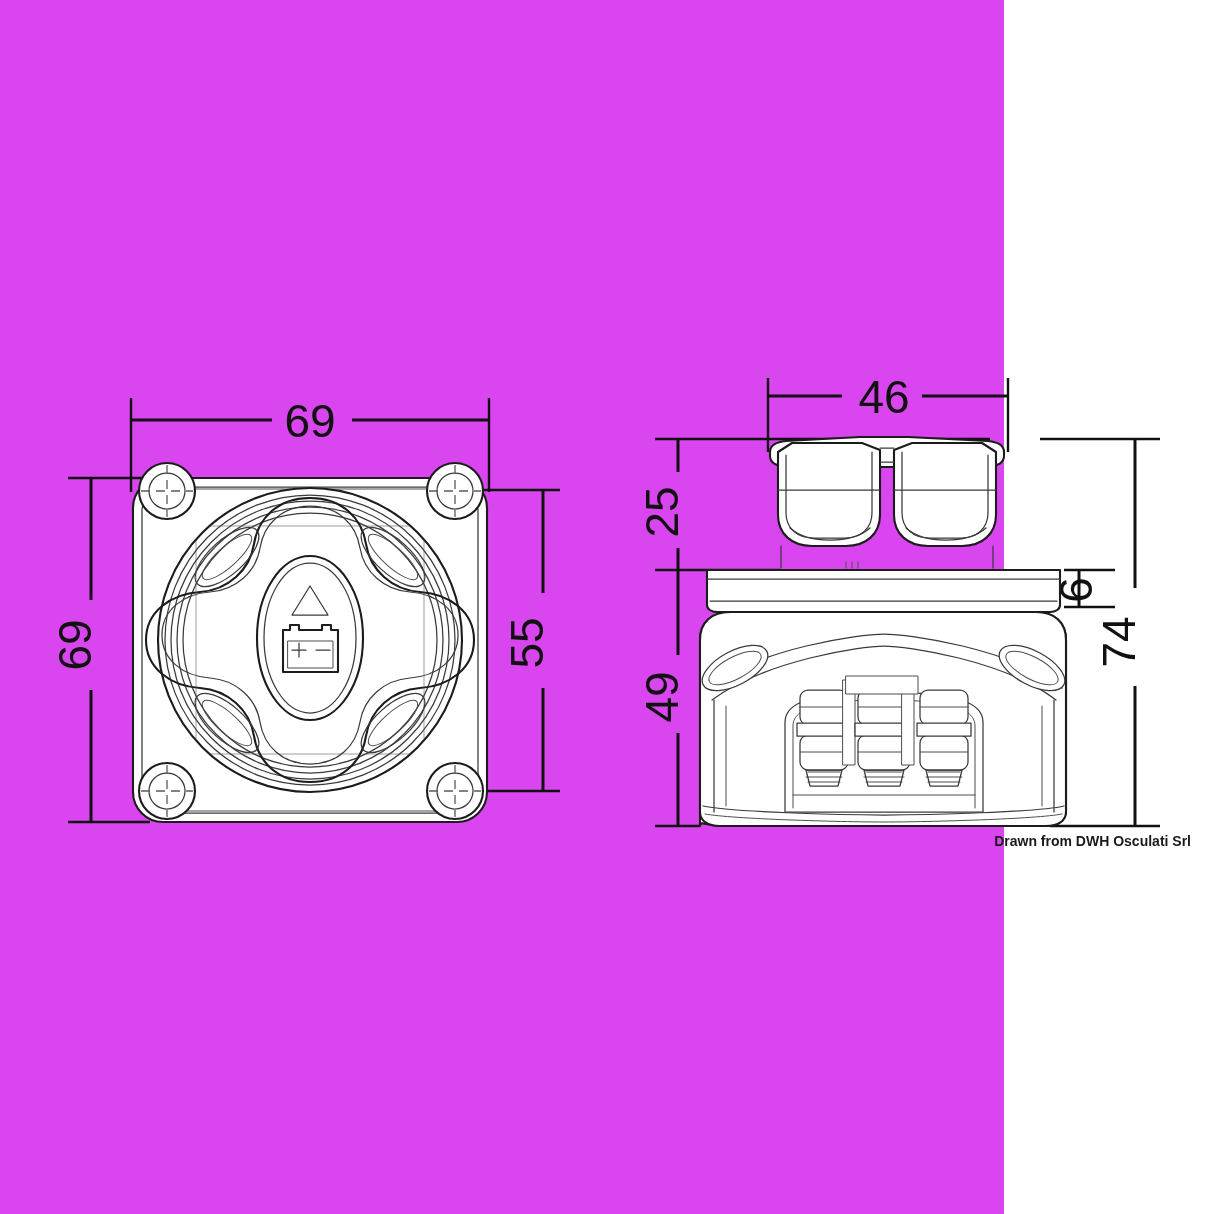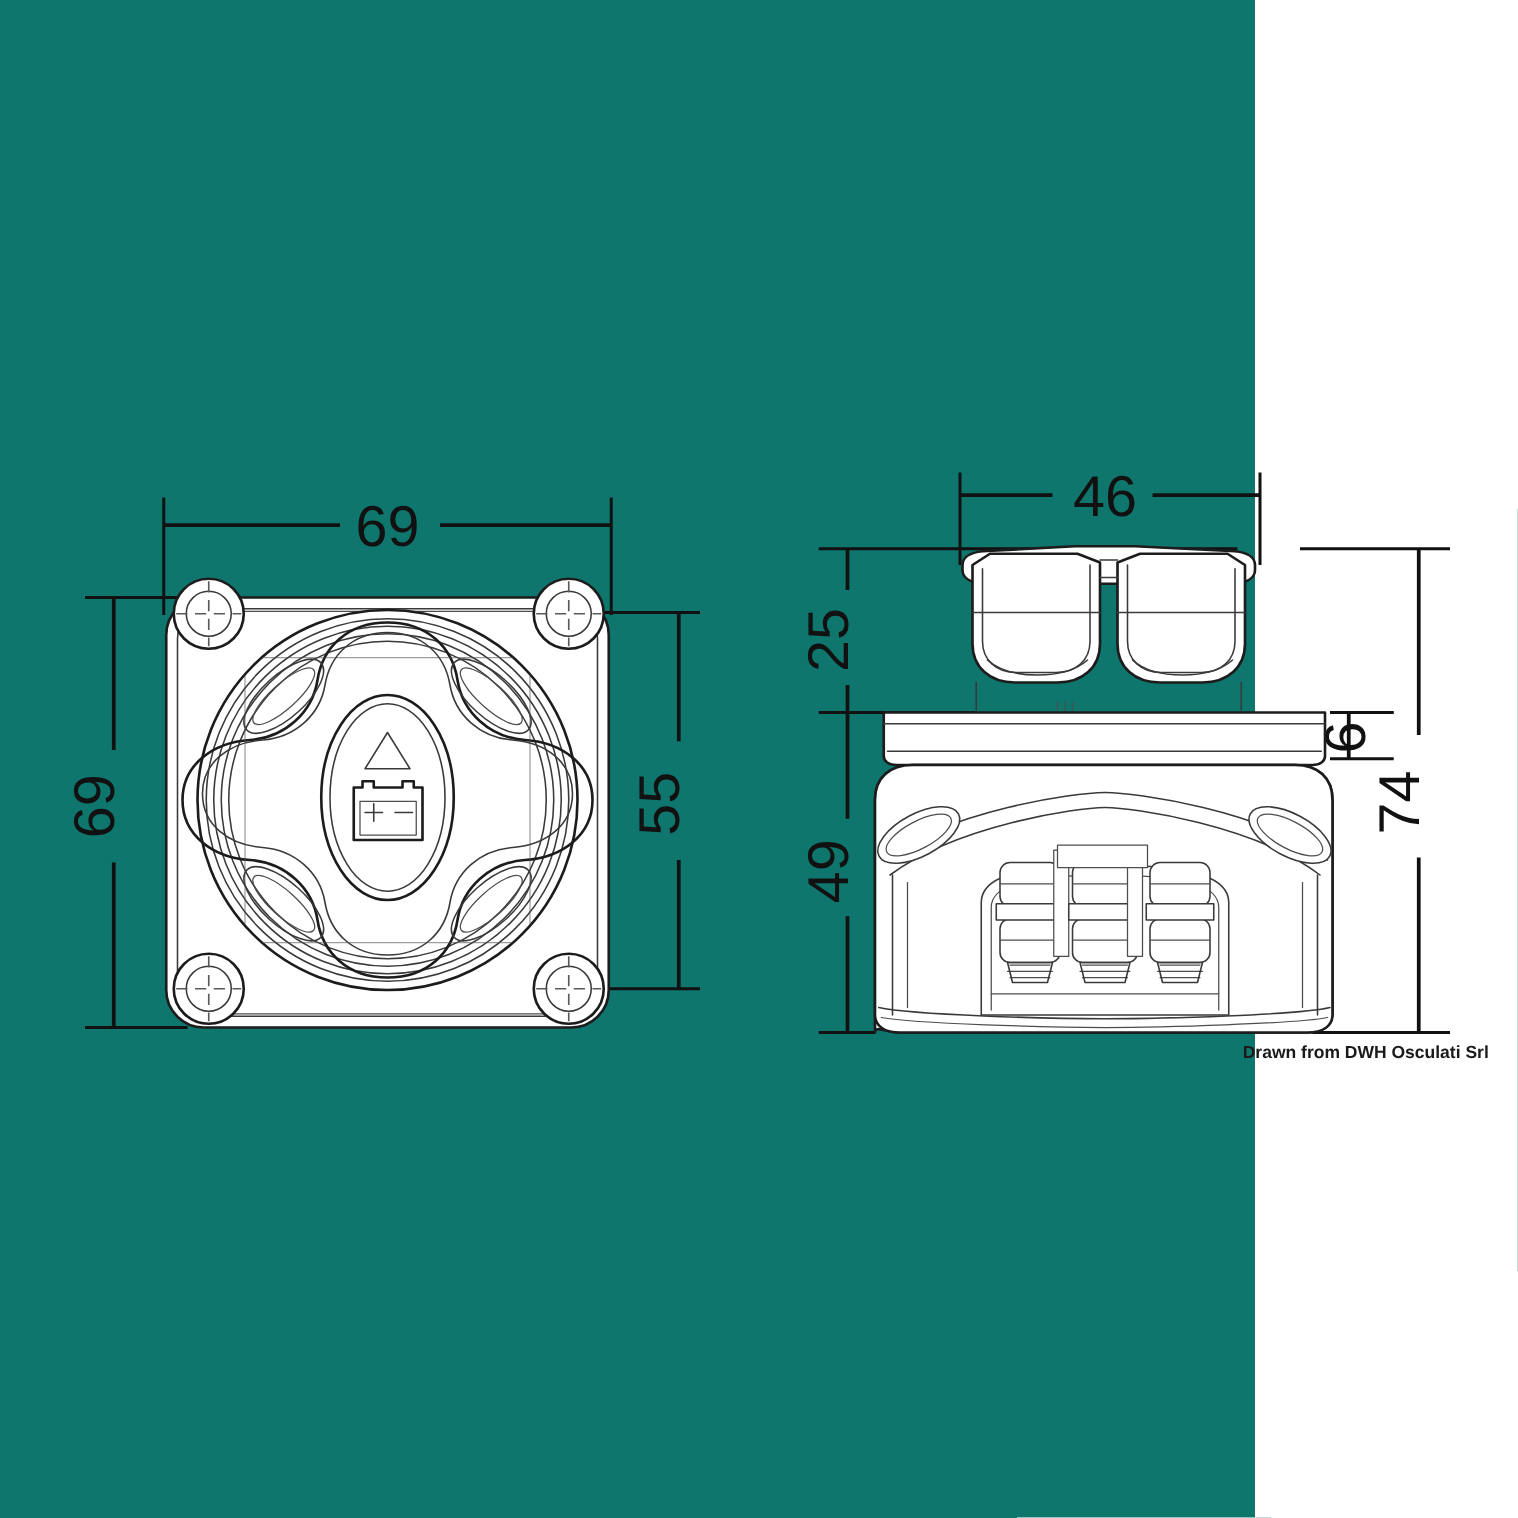--- a/index.html
+++ b/index.html
@@ -13,21 +13,21 @@
     height: 1214px;
     font-family: "Liberation Sans", sans-serif;
     overflow: hidden;
     position: relative;
   }
   #sheet {
     position: absolute;
     left: 0; top: 0;
     width: 1004px;
     height: 1214px;
-    background: #0f766e;
+    background: #d946ef;
   }
   #drawing-svg {
     position: absolute;
     left: 0; top: 0;
     width: 1214px;
     height: 1214px;
     display: block;
   }
   .dim-text {
     font-family: "Liberation Sans", sans-serif;

